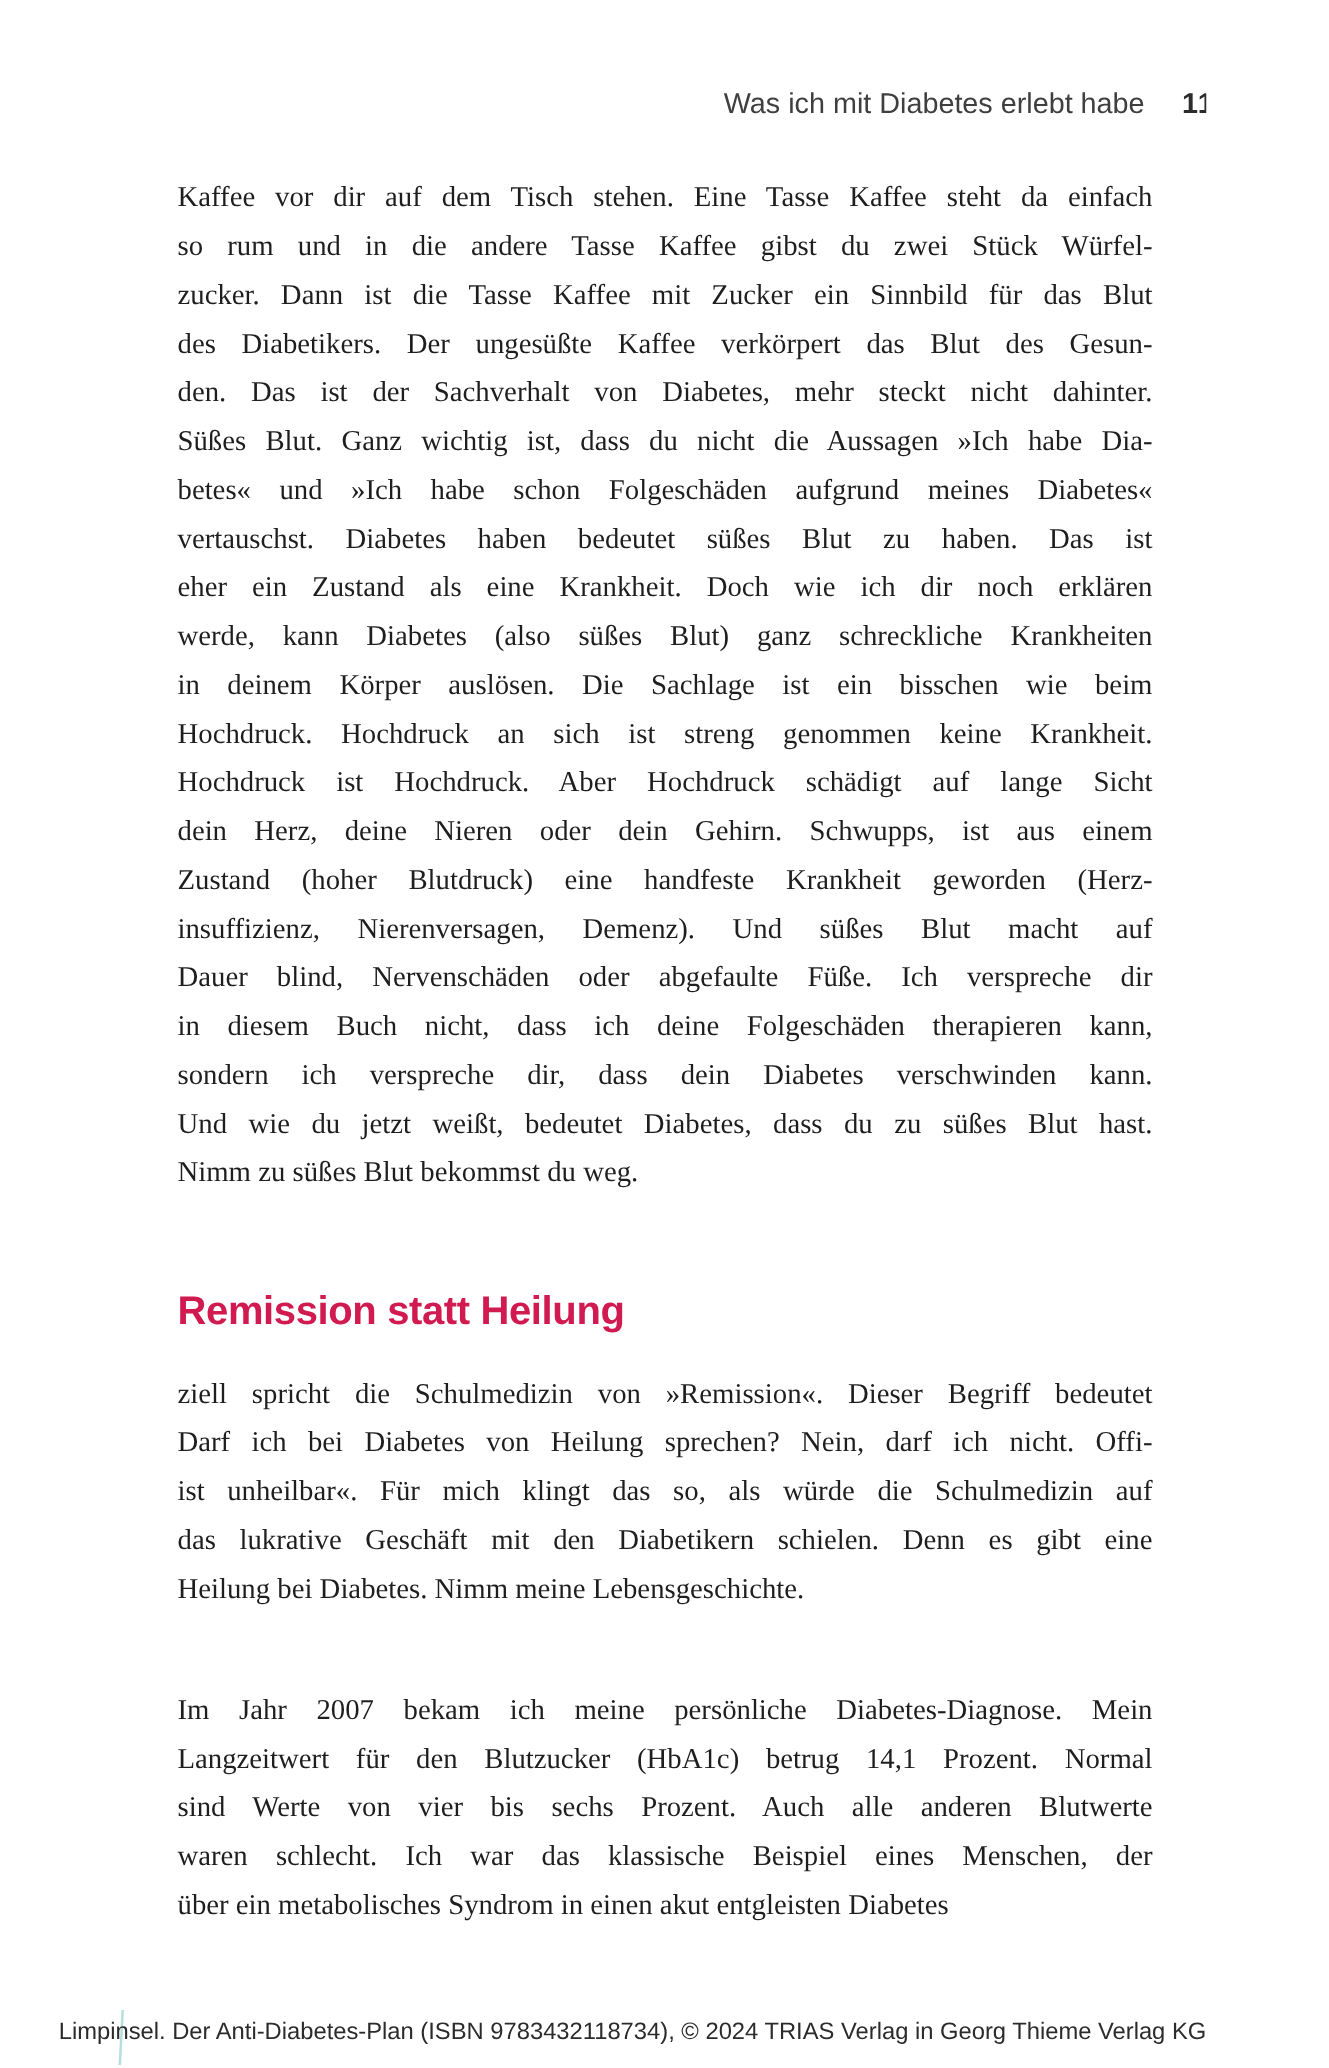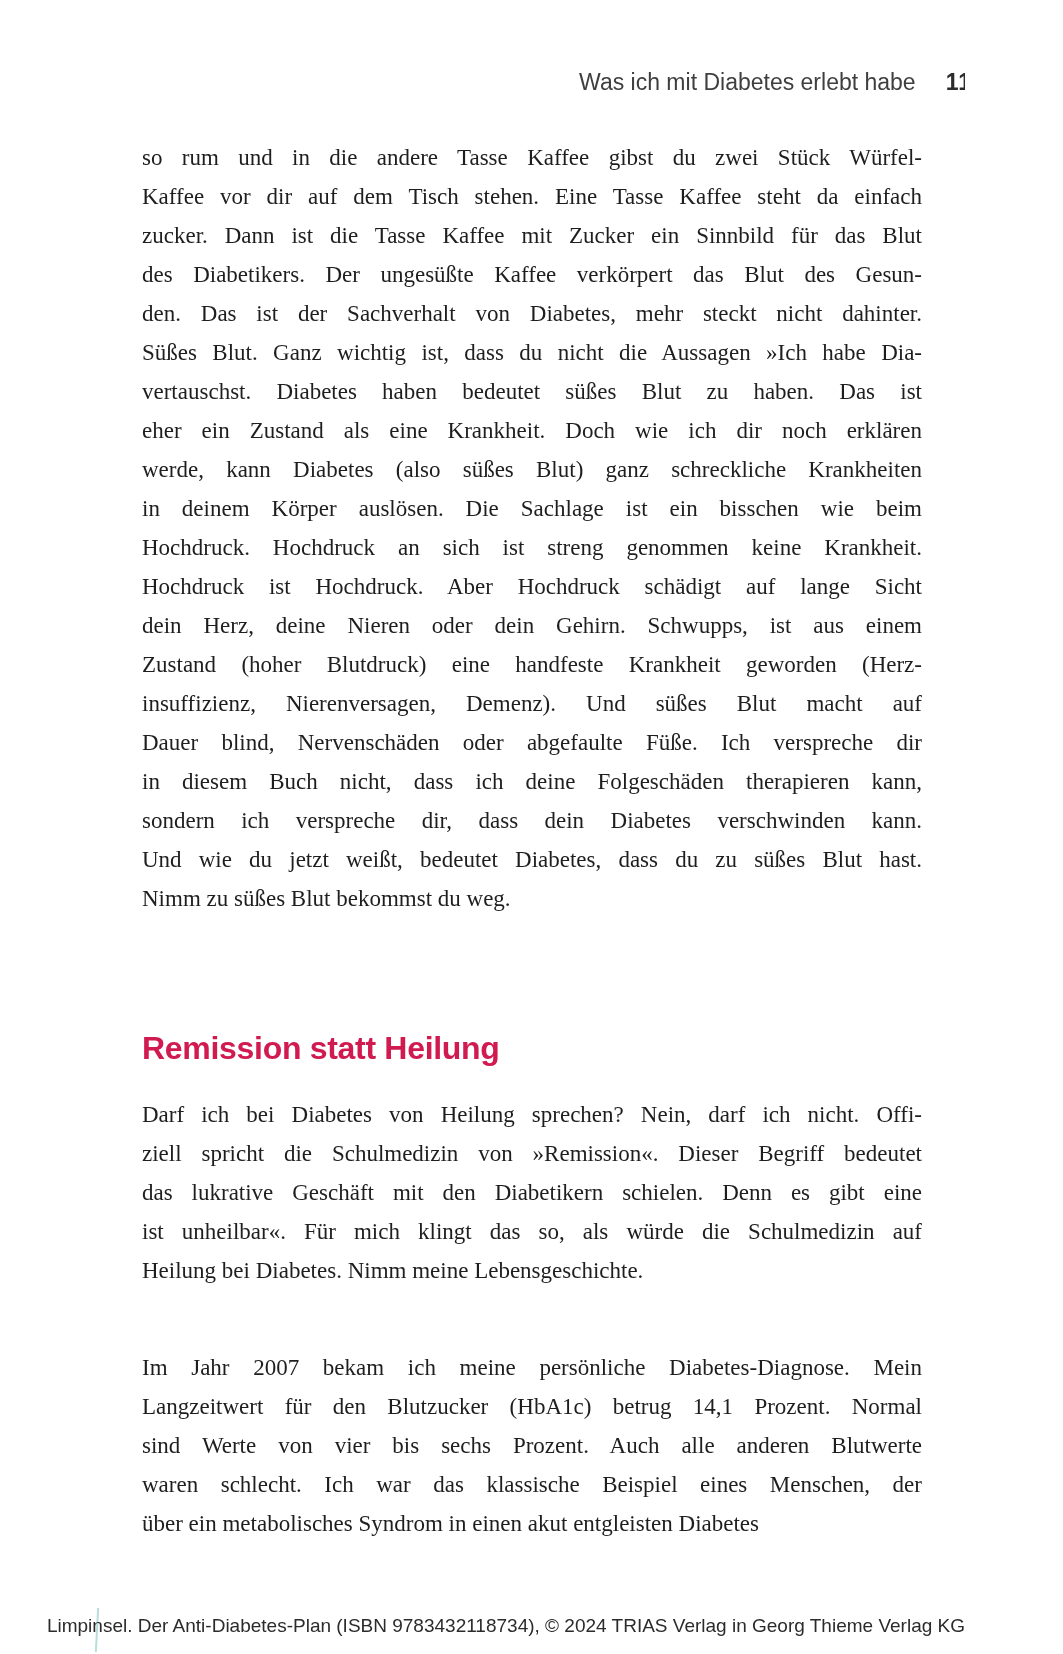--- a/index.html
+++ b/index.html
@@ -86,49 +86,50 @@
 </head>
 <body>
 
 <div class="page">
 
   <div class="running-header">
     <span class="chapter">Was ich mit Diabetes erlebt habe</span><span class="pagenum">11</span>
   </div>
 
   <div class="para p1">
+      <div class="line">Kaffee vor dir auf dem Tisch stehen. Eine Tasse Kaffee steht da einfach</div>
       <div class="line">so rum und in die andere Tasse Kaffee gibst du zwei Stück Würfel-</div>
-      <div class="line">Kaffee vor dir auf dem Tisch stehen. Eine Tasse Kaffee steht da einfach</div>
       <div class="line">zucker. Dann ist die Tasse Kaffee mit Zucker ein Sinnbild für das Blut</div>
       <div class="line">des Diabetikers. Der ungesüßte Kaffee verkörpert das Blut des Gesun-</div>
       <div class="line">den. Das ist der Sachverhalt von Diabetes, mehr steckt nicht dahinter.</div>
       <div class="line">Süßes Blut. Ganz wichtig ist, dass du nicht die Aussagen »Ich habe Dia-</div>
+      <div class="line">betes« und »Ich habe schon Folgeschäden aufgrund meines Diabetes«</div>
       <div class="line">vertauschst. Diabetes haben bedeutet süßes Blut zu haben. Das ist</div>
       <div class="line">eher ein Zustand als eine Krankheit. Doch wie ich dir noch erklären</div>
       <div class="line">werde, kann Diabetes (also süßes Blut) ganz schreckliche Krankheiten</div>
       <div class="line">in deinem Körper auslösen. Die Sachlage ist ein bisschen wie beim</div>
       <div class="line">Hochdruck. Hochdruck an sich ist streng genommen keine Krankheit.</div>
       <div class="line">Hochdruck ist Hochdruck. Aber Hochdruck schädigt auf lange Sicht</div>
       <div class="line">dein Herz, deine Nieren oder dein Gehirn. Schwupps, ist aus einem</div>
       <div class="line">Zustand (hoher Blutdruck) eine handfeste Krankheit geworden (Herz-</div>
       <div class="line">insuffizienz, Nierenversagen, Demenz). Und süßes Blut macht auf</div>
       <div class="line">Dauer blind, Nervenschäden oder abgefaulte Füße. Ich verspreche dir</div>
       <div class="line">in diesem Buch nicht, dass ich deine Folgeschäden therapieren kann,</div>
       <div class="line">sondern ich verspreche dir, dass dein Diabetes verschwinden kann.</div>
       <div class="line">Und wie du jetzt weißt, bedeutet Diabetes, dass du zu süßes Blut hast.</div>
       <div class="line last">Nimm zu süßes Blut bekommst du weg.</div>
     </div>
 
   <h2 class="heading" style="color: rgb(208, 26, 80);">Remission statt Heilung</h2>
 
   <div class="para p2">
+      <div class="line">ziell spricht die Schulmedizin von »Remission«. Dieser Begriff bedeutet</div>
       <div class="line">Darf ich bei Diabetes von Heilung sprechen? Nein, darf ich nicht. Offi-</div>
-      <div class="line">ziell spricht die Schulmedizin von »Remission«. Dieser Begriff bedeutet</div>
+      <div class="line">ist unheilbar«. Für mich klingt das so, als würde die Schulmedizin auf</div>
       <div class="line">das lukrative Geschäft mit den Diabetikern schielen. Denn es gibt eine</div>
-      <div class="line">ist unheilbar«. Für mich klingt das so, als würde die Schulmedizin auf</div>
       <div class="line last">Heilung bei Diabetes. Nimm meine Lebensgeschichte.</div>
     </div>
 
   <div class="para p3">
       <div class="line">Im Jahr 2007 bekam ich meine persönliche Diabetes-Diagnose. Mein</div>
       <div class="line">Langzeitwert für den Blutzucker (HbA1c) betrug 14,1 Prozent. Normal</div>
       <div class="line">sind Werte von vier bis sechs Prozent. Auch alle anderen Blutwerte</div>
       <div class="line">waren schlecht. Ich war das klassische Beispiel eines Menschen, der</div>
       <div class="line last">über ein metabolisches Syndrom in einen akut entgleisten Diabetes</div>
     </div>

